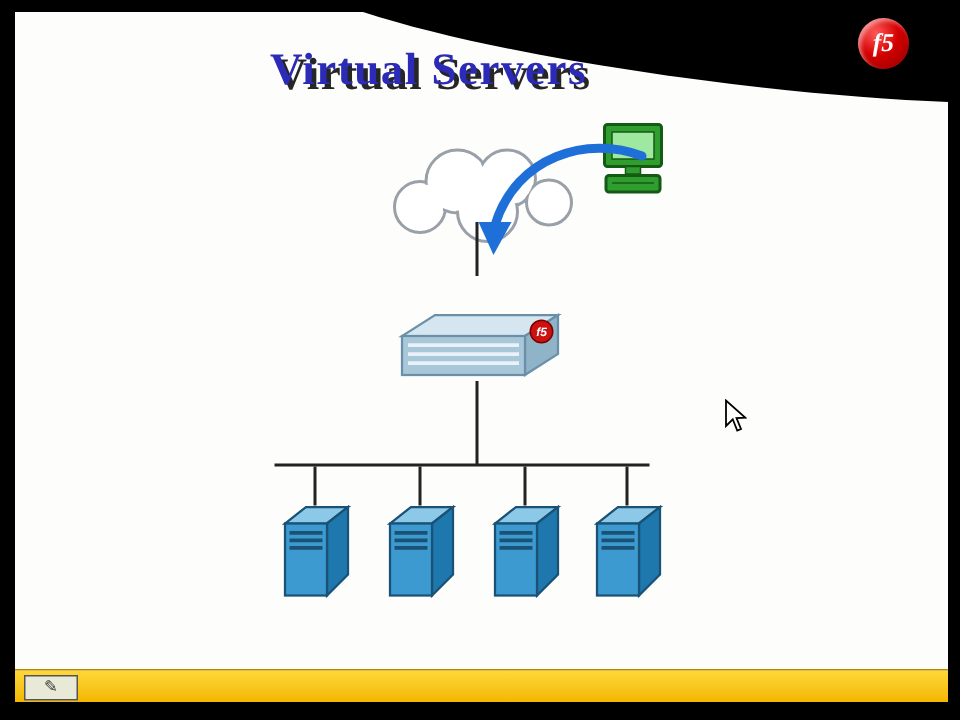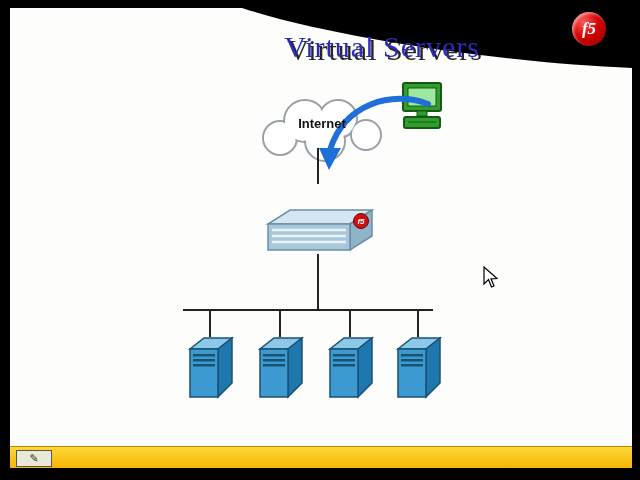--- a/index.html
+++ b/index.html
@@ -4,22 +4,22 @@
 <style>
   html,body{margin:0;padding:0;background:#000;}
   #screen{position:relative;width:640px;height:480px;background:#000;overflow:hidden;
           font-family:"Liberation Sans",sans-serif;}
   #slide{position:absolute;left:10px;top:8px;width:622px;height:460px;background:#fdfdfb;overflow:hidden;}
 
   
   #swoosh{position:absolute;left:210px;top:0;width:412px;height:70px;}
 
   
-  #title{position:absolute;left:170px;top:22px;width:300px;text-align:right;
-         font-family:"Liberation Serif",serif;font-weight:normal;font-size:30px;color:#2b2bb8;
+  #title{position:absolute;left:170px;top:22px;width:300px;text-align:left;
+         font-family:"Liberation Serif",serif;font-weight:bold;font-size:30px;color:#2b2bb8;
          text-shadow:3px 3px 0 rgba(0,0,0,0.85);letter-spacing:1px;z-index:5;}
 
   
   #f5-logo{position:absolute;left:562px;top:4px;width:34px;height:34px;border-radius:50%;
            background:radial-gradient(circle at 35% 30%, #ff5a5a 0%, #d40000 45%, #8e0000 100%);
            color:#fff;display:flex;align-items:center;justify-content:center;
            font-family:"Liberation Serif",serif;font-style:italic;font-weight:bold;font-size:17px;z-index:6;
            box-shadow:inset 2px 2px 3px rgba(255,255,255,0.5);}
 
   
@@ -62,21 +62,20 @@
         <circle cx="75" cy="48" r="20"></circle>
       </g>
       <g fill="#fff" stroke="none">
         <circle cx="30" cy="45" r="15.5"></circle>
         <circle cx="55" cy="28" r="19.5"></circle>
         <circle cx="88" cy="26" r="17.5"></circle>
         <circle cx="116" cy="42" r="13.5"></circle>
         <circle cx="75" cy="48" r="18.5"></circle>
       </g>
     </svg>
-    <div id="cloud-label">Internet</div>
 
     <svg class="abs" style="left:388px;top:72px;" width="50" height="56" viewBox="0 0 50 56">
       <rect x="5" y="3" width="38" height="28" rx="2" fill="#2f9e2f" stroke="#145a14" stroke-width="2"></rect>
       <rect x="10" y="8" width="28" height="18" fill="#9fe89f" stroke="#145a14" stroke-width="1"></rect>
       <rect x="19" y="31" width="10" height="5" fill="#2f9e2f" stroke="#145a14" stroke-width="1"></rect>
       <rect x="6" y="37" width="36" height="11" rx="2" fill="#2f9e2f" stroke="#145a14" stroke-width="2"></rect>
       <line x1="10" y1="42" x2="38" y2="42" stroke="#145a14" stroke-width="1"></line>
     </svg>
 
     <div class="line" style="left:307px;top:140px;width:2px;height:36px;"></div>

